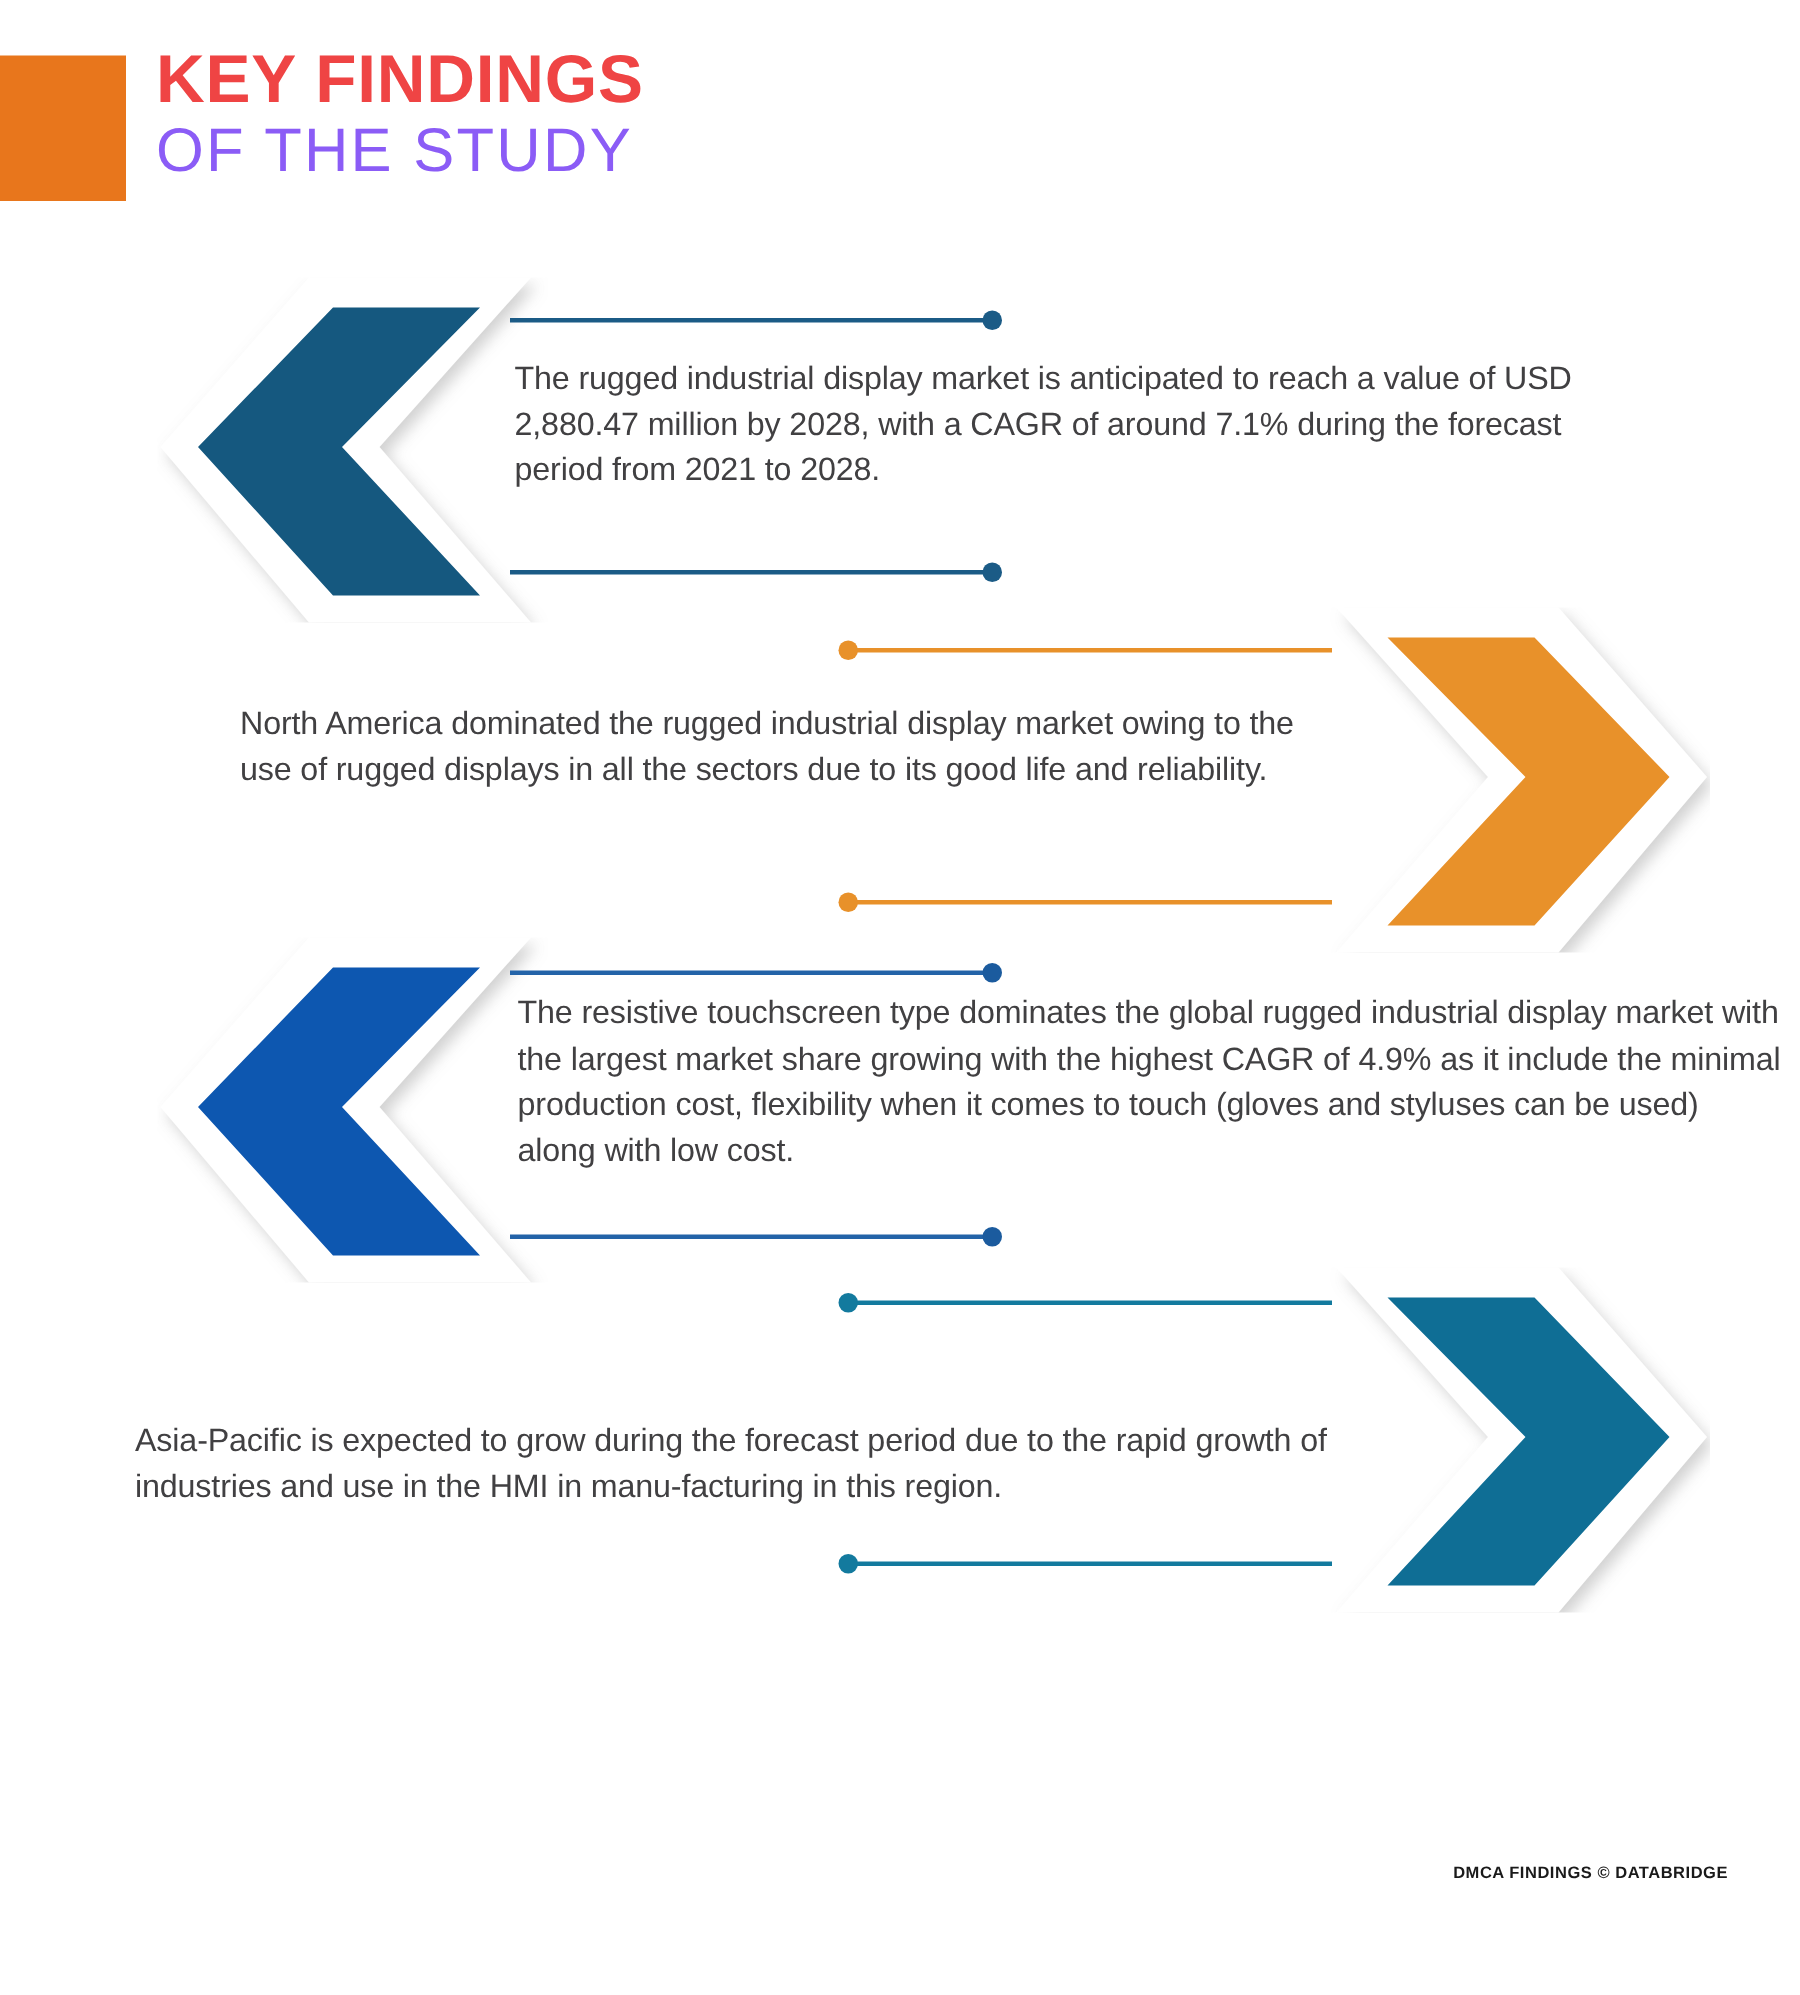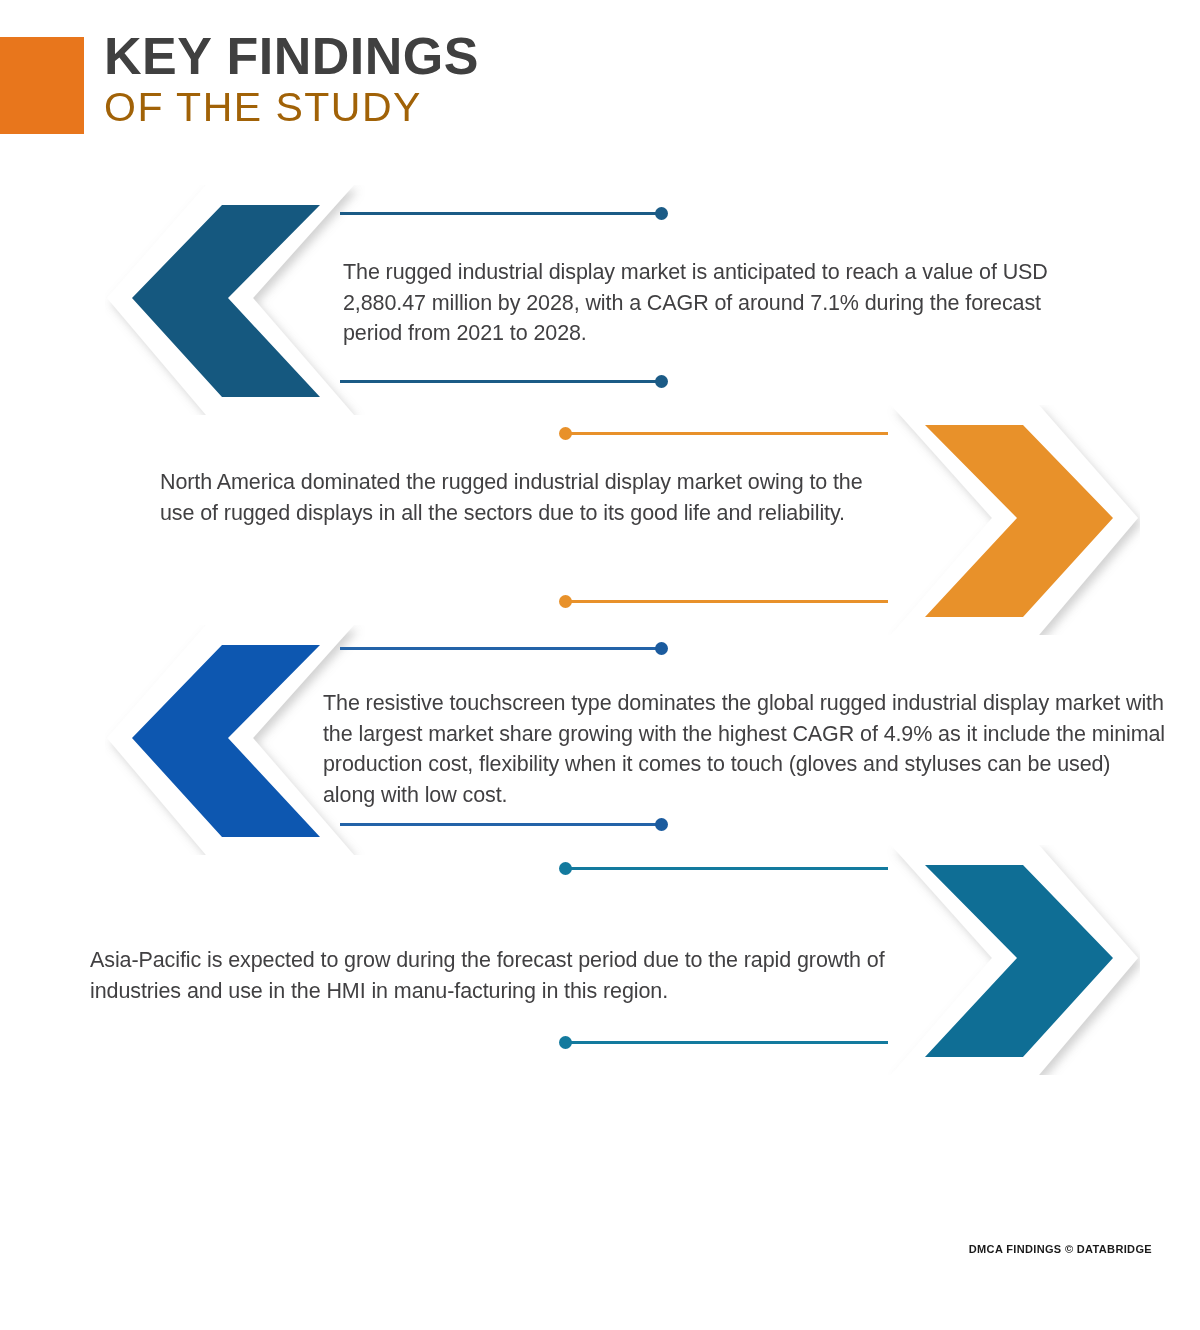--- a/index.html
+++ b/index.html
@@ -39,34 +39,34 @@
   }
   .title-wrap {
     position: absolute;
     left: 104px;
     top: -7px;
     line-height: 1;
   }
   .title-main {
     display: block;
     font-family: "Liberation Sans", sans-serif;
-    font-size: 52px;
+    font-size: 45px;
     font-weight: bold;
     letter-spacing: 0.5px;
-    color: #404040;
+    color: #ef4444;
     white-space: nowrap;
   }
   .title-sub {
     display: block;
     margin-top: 5px;
     font-family: "Liberation Sans", sans-serif;
     font-size: 41px;
     font-weight: normal;
     letter-spacing: 1.5px;
-    color: #a16207;
+    color: #8b5cf6;
     white-space: nowrap;
   }
 
   
   .finding {
     position: absolute;
     left: 0;
     width: 1200px;
   }
   .finding.f1 { top: 185px; height: 230px; }
@@ -109,39 +109,39 @@
   .body-text.align-left  { text-align: left; }
   .body-text.align-right { text-align: left; }
 
   
   .f1 .rule   { background: #1b5b86; left: 340px; width: 322px; }
   .f1 .rule.r-top { top: 27px; }
   .f1 .rule.r-bot { top: 195px; }
   .f1 .dot    { background: #1b5b86; left: 655px; }
   .f1 .dot.d-top { top: 22px; }
   .f1 .dot.d-bot { top: 190px; }
-  .f1 .body-text { left: 343px; top: 72px; width: 760px; }
+  .f1 .body-text { left: 343px; top: 52px; width: 760px; }
 
   
   .f2 .rule   { background: #e8912a; left: 570px; width: 318px; }
   .f2 .rule.r-top { top: 27px; }
   .f2 .rule.r-bot { top: 195px; }
   .f2 .dot    { background: #e8912a; left: 559px; }
   .f2 .dot.d-top { top: 22px; }
   .f2 .dot.d-bot { top: 190px; }
   .f2 .body-text { left: 160px; top: 62px; width: 722px; }
 
   
   .f3 .rule   { background: #2363a8; left: 340px; width: 322px; }
   .f3 .rule.r-top { top: 22px; }
   .f3 .rule.r-bot { top: 198px; }
   .f3 .dot    { background: #1b5b9e; left: 655px; }
   .f3 .dot.d-top { top: 17px; }
   .f3 .dot.d-bot { top: 193px; }
-  .f3 .body-text { left: 323px; top: 35px; width: 845px; margin-top: 28px; }
+  .f3 .body-text { left: 345px; top: 35px; width: 845px; }
 
   
   .f4 .rule   { background: #137a9e; left: 570px; width: 318px; }
   .f4 .rule.r-top { top: 22px; }
   .f4 .rule.r-bot { top: 196px; }
   .f4 .dot    { background: #137a9e; left: 559px; }
   .f4 .dot.d-top { top: 17px; }
   .f4 .dot.d-bot { top: 191px; }
   .f4 .body-text { left: 90px; top: 62px; width: 815px; margin-top: 38px; }
 

